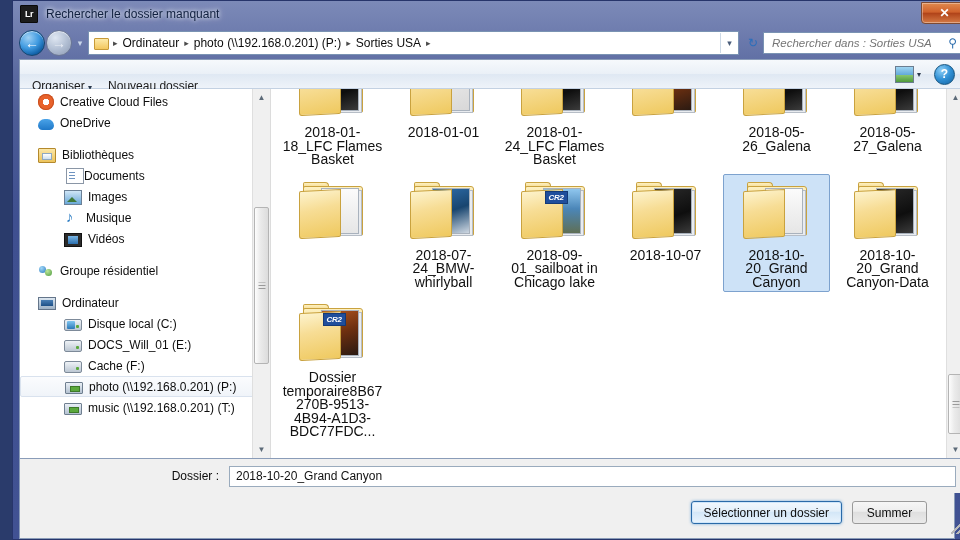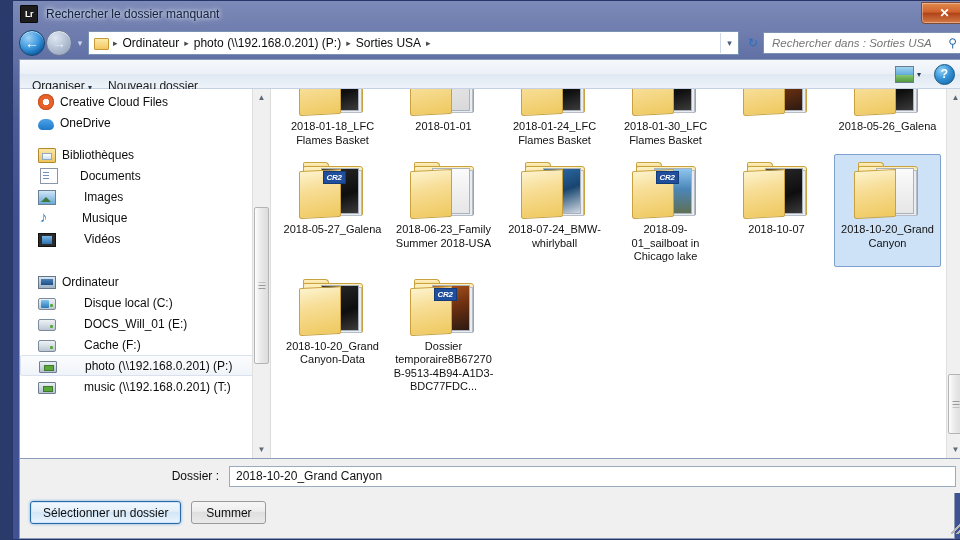--- a/index.html
+++ b/index.html
@@ -180,21 +180,21 @@
     border-right: 1px solid #dcdcdc;
     overflow: hidden;
   }
   .side-list { padding-top: 2px; }
   .side-item {
     display: flex; align-items: center;
     height: 21px; padding-left: 18px;
     font-size: 12px; color: #0d0d0d;
     cursor: pointer; white-space: nowrap;
   }
-  .side-item.child { padding-left: 18px; gap: 22px; }
+  .side-item.child { padding-left: 44px; }
   .side-item.selected {
     background: linear-gradient(180deg,#fbfcfe 0%, #f0f4f9 100%);
     border: 1px solid #d9e2ee;
     border-radius: 2px;
     margin-right: 10px;
     height: 19px;
   }
   .side-gap { height: 11px; }
   .si-icon { width: 16px; height: 16px; flex: 0 0 16px; margin-right: 6px; position: relative; }
 
@@ -328,22 +328,22 @@
     display: flex; flex-direction: column; align-items: center;
     padding: 3px 2px 2px 2px; box-sizing: border-box;
     border: 1px solid transparent; border-radius: 2px;
     cursor: pointer;
   }
   .tile.selected {
     background: #cde2f7;
     border: 1px solid #7da2ce;
   }
   .tile-label {
-    font-size: 11px; color: #111; text-align: center;
-    line-height: 13.5px; word-break: break-word; margin-top: 3px;
+    font-size: 14px; color: #111; text-align: center;
+    line-height: 13.5px; word-break: break-word; margin-top: 9px;
     max-width: 100px;
   }
 
   
   .folder-ico {
     width: 72px; height: 62px; position: relative; flex: 0 0 62px; font-style: italic;
   }
   .f-back {
     position: absolute; left: 6px; top: 8px; width: 58px; height: 48px;
     background: linear-gradient(180deg,#fdf0c0 0%, #f6d783 55%, #eec462 100%);
@@ -396,22 +396,22 @@
     flex: 1 1 auto; height: 21px;
     background: #fff; border: 1px solid #9aabbd;
     display: flex; align-items: center; padding: 0 4px;
     box-sizing: border-box;
   }
   .file-input input {
     width: 100%; border: 0; outline: 0; background: transparent;
     font-family: "Liberation Sans", sans-serif; font-size: 12px; color: #111;
   }
   .btn-row {
-    height: 46px; display: flex; align-items: center; justify-content: flex-start;
-    margin: 0 16px 0 6px; padding: 0 20px 6px 0;
+    height: 46px; display: flex; align-items: center; justify-content: flex-end;
+    margin: 0 16px 0 6px; padding: 0 27px 6px 0;
     background: #f0f0f0;
     border: 1px solid #8a9cb8; border-top: 0;
     box-sizing: border-box;
   }
   .dlg-btn {
     height: 23px; min-width: 75px; padding: 0 12px;
     font-family: "Liberation Sans", sans-serif; font-size: 12px; color: #0d0d0d;
     background: linear-gradient(180deg,#f6f6f6 0%, #ededed 45%, #dedede 46%, #eaeaea 100%);
     border: 1px solid #9a9a9a; border-radius: 3px;
     cursor: pointer; margin-left: 10px;
@@ -508,20 +508,24 @@
             </div>
             <div class="side-item child">
               <span class="si-icon ic-music"></span>
               <span>Musique</span>
             </div>
             <div class="side-item child">
               <span class="si-icon ic-video"></span>
               <span>Vidéos</span>
             </div>
             <div class="side-gap"></div>
+            <div class="side-item">
+              <span class="si-icon ic-home"></span>
+              <span>Groupe résidentiel</span>
+            </div>
             <div class="side-gap"></div>
             <div class="side-item">
               <span class="si-icon ic-computer"></span>
               <span>Ordinateur</span>
             </div>
             <div class="side-item child">
               <span class="si-icon ic-hdd ic-hdd-win"></span>
               <span>Disque local (C:)</span>
             </div>
             <div class="side-item child">
@@ -579,67 +583,56 @@
                   <div class="f-photo" style="background:linear-gradient(160deg,#2a2a2a 0%,#0e0e0e 60%,#3b3b3b 100%)"></div>
                 </div>
                 <div class="f-front"></div>
               </div>
               <div class="tile-label">2018-01-24_LFC Flames Basket</div>
             </div>
             <div class="tile">
               <div class="folder-ico">
                 <div class="f-back"></div>
                 <div class="f-sheets">
+                  <div class="f-photo" style="background:linear-gradient(160deg,#b5581f 0%,#6e3010 50%,#2b1a12 100%)"></div>
+                </div>
+                <div class="f-front"></div>
+              </div>
+            </div>
+            <div class="tile">
+              <div class="folder-ico">
+                <div class="f-back"></div>
+                <div class="f-sheets">
                   <div class="f-photo" style="background:linear-gradient(160deg,#2a2a2a 0%,#0e0e0e 60%,#3b3b3b 100%)"></div>
                 </div>
                 <div class="f-front"></div>
               </div>
-              <div class="tile-label">2018-01-30_LFC Flames Basket</div>
-            </div>
-            <div class="tile">
-              <div class="folder-ico">
-                <div class="f-back"></div>
-                <div class="f-sheets">
-                  <div class="f-photo" style="background:linear-gradient(160deg,#b5581f 0%,#6e3010 50%,#2b1a12 100%)"></div>
-                </div>
-                <div class="f-front"></div>
-              </div>
-            </div>
-            <div class="tile">
-              <div class="folder-ico">
+              <div class="tile-label">2018-05-26_Galena</div>
+            </div>
+            <div class="tile">
+              <div class="folder-ico">
+                <div class="f-tab"></div>
                 <div class="f-back"></div>
                 <div class="f-sheets">
                   <div class="f-photo" style="background:linear-gradient(160deg,#2a2a2a 0%,#0e0e0e 60%,#3b3b3b 100%)"></div>
                 </div>
                 <div class="f-front"></div>
-              </div>
-              <div class="tile-label">2018-05-26_Galena</div>
+                <div class="f-cr2">CR2</div>
+              </div>
+              <div class="tile-label">2018-05-27_Galena</div>
             </div>
             <div class="tile">
               <div class="folder-ico">
                 <div class="f-tab"></div>
                 <div class="f-back"></div>
                 <div class="f-sheets">
-                  <div class="f-photo" style="background:linear-gradient(160deg,#2a2a2a 0%,#0e0e0e 60%,#3b3b3b 100%)"></div>
-                </div>
-                <div class="f-front"></div>
-                <div class="f-cr2">CR2</div>
-              </div>
-              <div class="tile-label">2018-05-27_Galena</div>
-            </div>
-            <div class="tile">
-              <div class="folder-ico">
-                <div class="f-tab"></div>
-                <div class="f-back"></div>
-                <div class="f-sheets">
                   <div class="f-photo" style="background:linear-gradient(180deg,#fbfbfb 0%,#e6e6e6 100%)"></div>
                 </div>
                 <div class="f-front"></div>
               </div>
-              <div class="tile-label">2018-06-23_Family Summer 2018-USA</div>
             </div>
             <div class="tile">
               <div class="folder-ico">
                 <div class="f-tab"></div>
                 <div class="f-back"></div>
                 <div class="f-sheets">
                   <div class="f-photo" style="background:linear-gradient(160deg,#2f6fae 0%,#18456f 50%,#cfd8e2 100%)"></div>
                 </div>
                 <div class="f-front"></div>
               </div>

